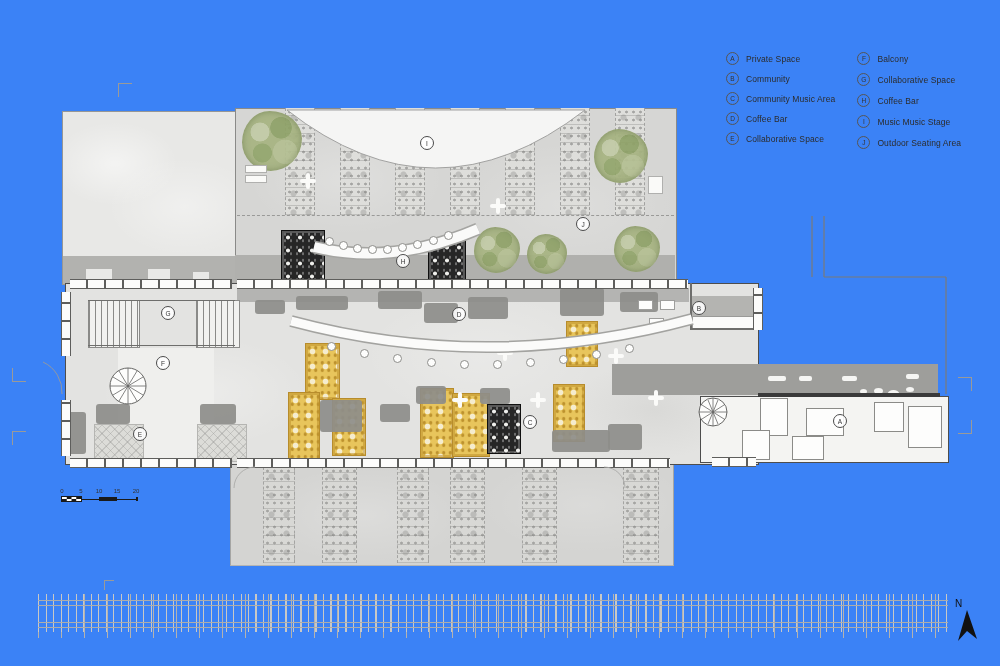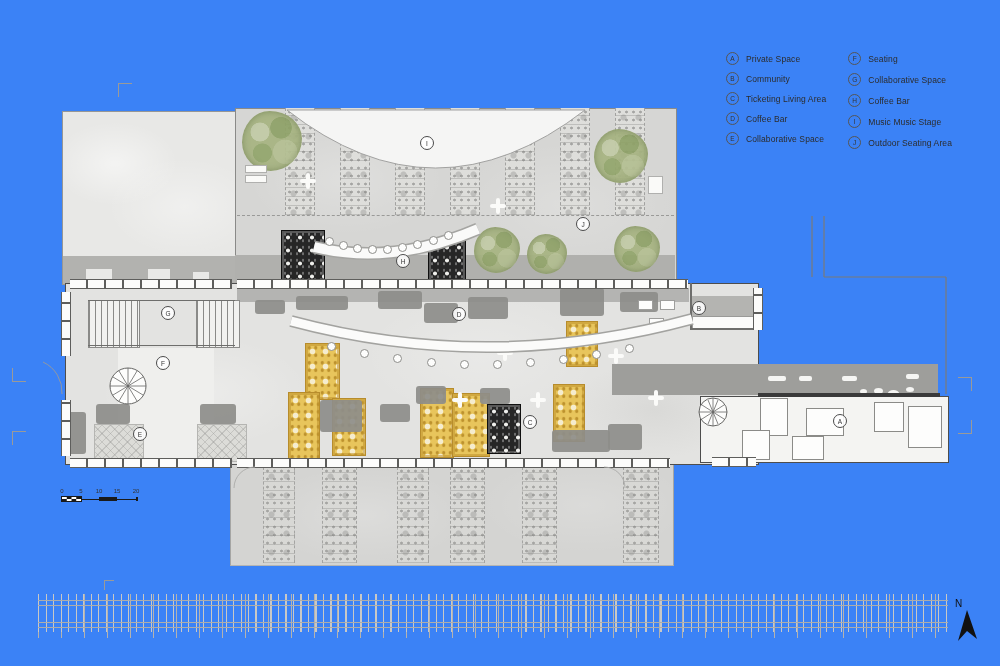--- a/index.html
+++ b/index.html
@@ -205,35 +205,35 @@
         <div class="legend-item">
           <span class="legend-key">A</span>
           <span class="legend-label">Private Space</span>
         </div>
         <div class="legend-item">
           <span class="legend-key">B</span>
           <span class="legend-label">Community</span>
         </div>
         <div class="legend-item">
           <span class="legend-key">C</span>
-          <span class="legend-label">Ticketing Living Area</span>
+          <span class="legend-label">Community Music Area</span>
         </div>
         <div class="legend-item">
           <span class="legend-key">D</span>
           <span class="legend-label">Coffee Bar</span>
         </div>
         <div class="legend-item">
           <span class="legend-key">E</span>
           <span class="legend-label">Collaborative Space</span>
         </div>
       </div>
     <div class="legend-col c2" id="legend-col2">
         <div class="legend-item">
           <span class="legend-key">F</span>
-          <span class="legend-label">Seating</span>
+          <span class="legend-label">Balcony</span>
         </div>
         <div class="legend-item">
           <span class="legend-key">G</span>
           <span class="legend-label">Collaborative Space</span>
         </div>
         <div class="legend-item">
           <span class="legend-key">H</span>
           <span class="legend-label">Coffee Bar</span>
         </div>
         <div class="legend-item">

